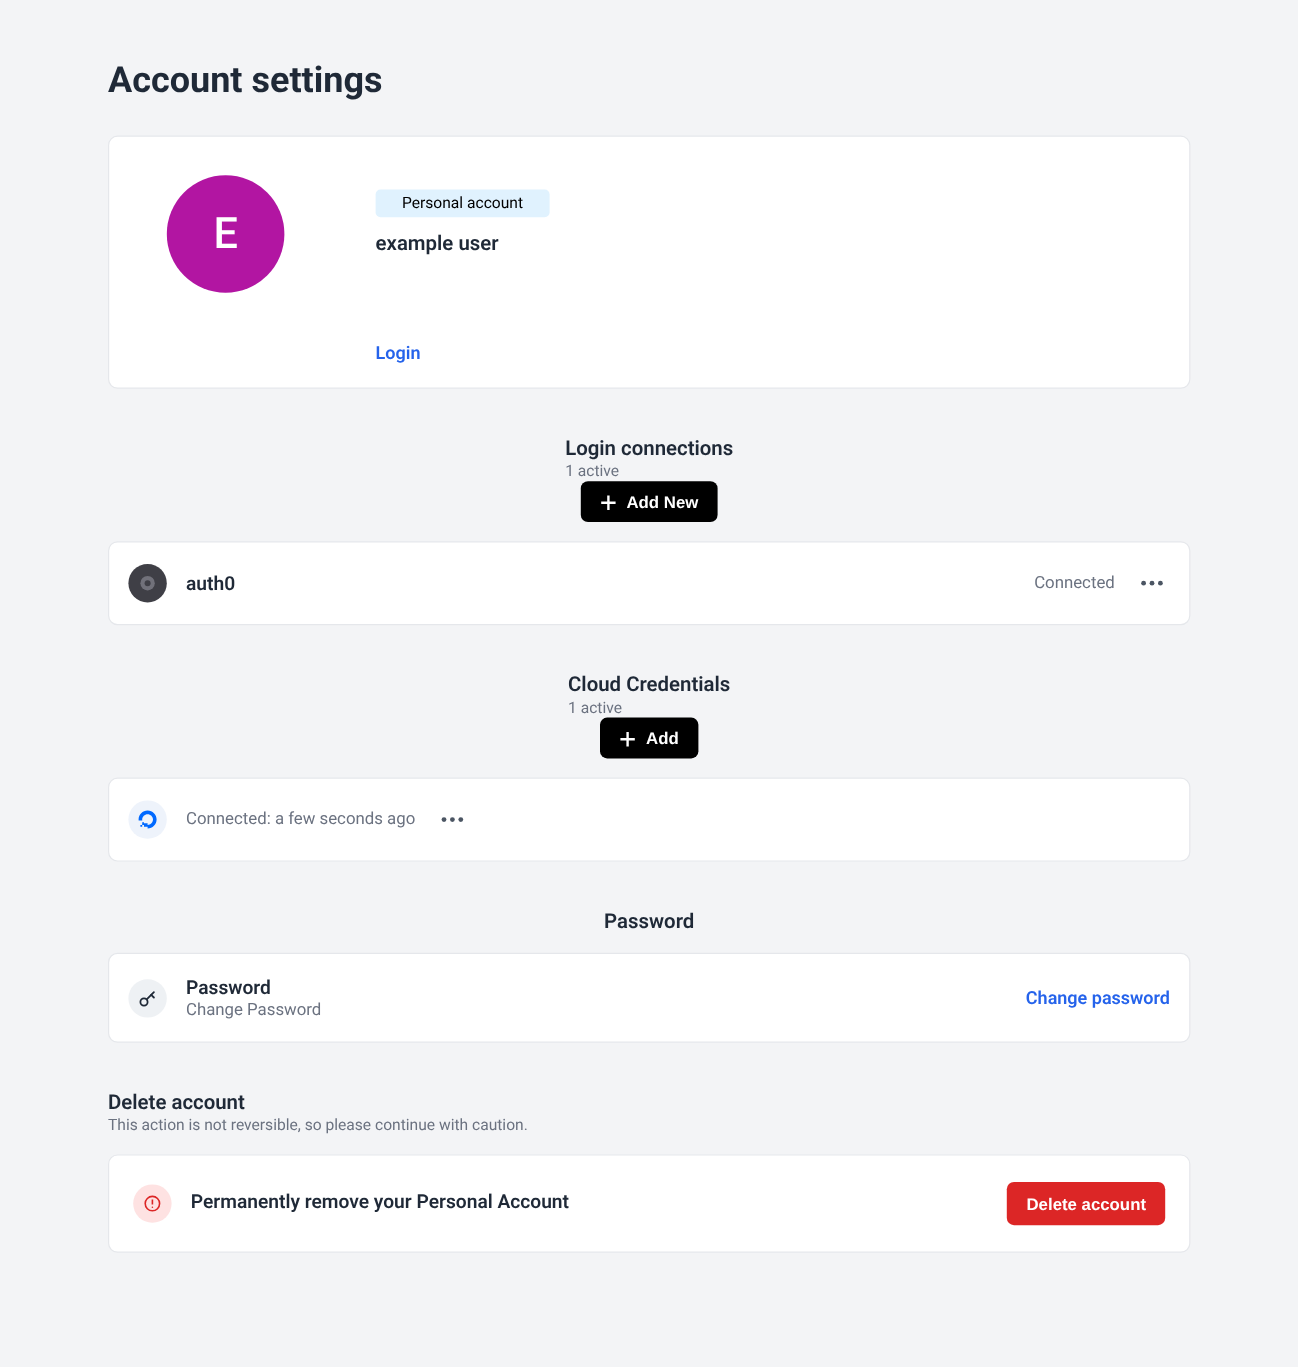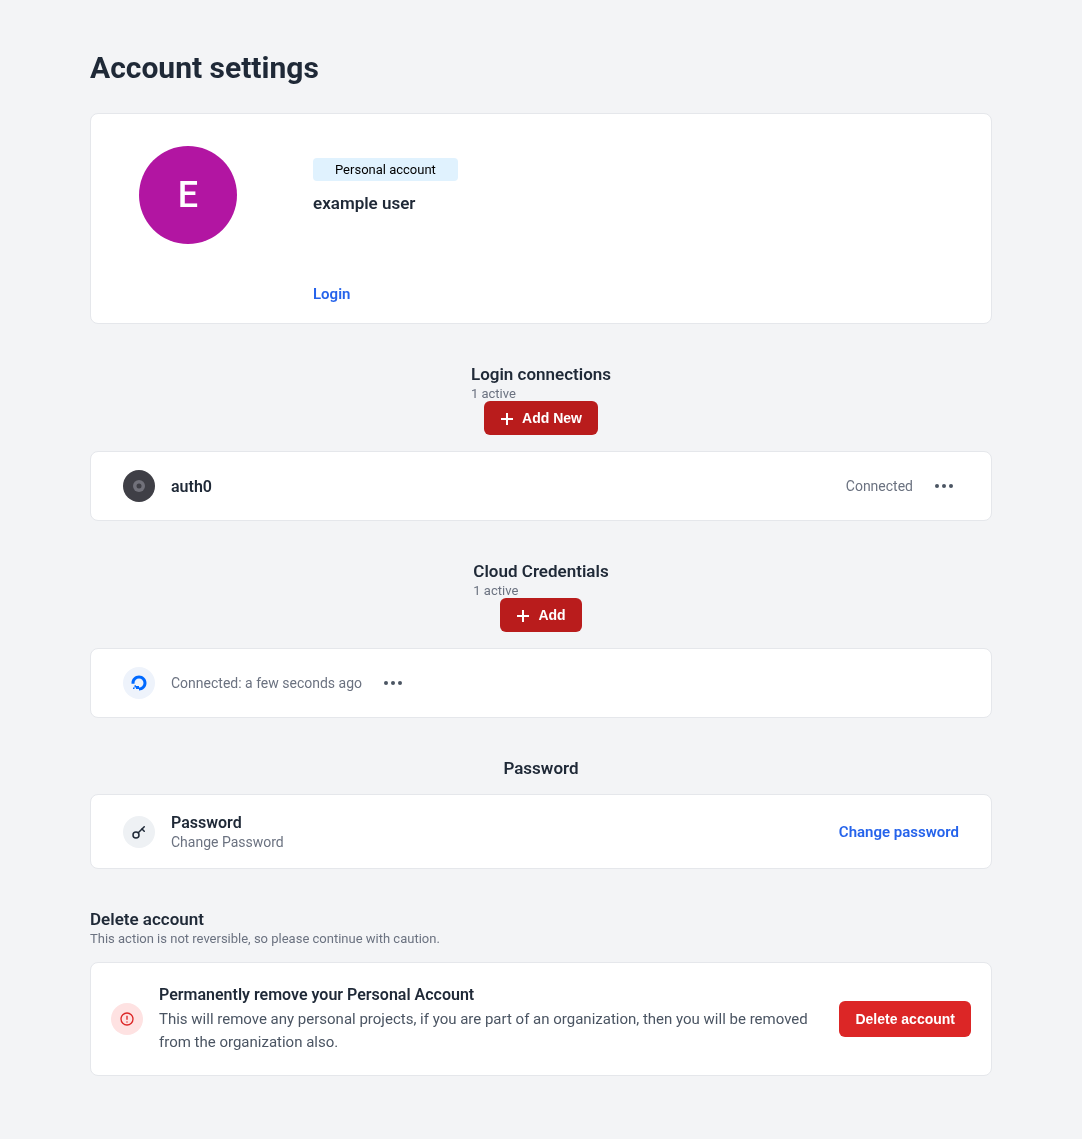--- a/index.html
+++ b/index.html
@@ -61,34 +61,34 @@
   font-size: 17px;
   font-weight: 600;
   color: #1f2937;
 }
 .section-sub {
   font-size: 13px;
   color: #6b7280;
   margin-top: 2px;
 }
 .btn-primary {
-  background: #b91c1c;
+  background: #000000;
   color: #fff;
   border: none;
   border-radius: 6px;
   padding: 9px 16px;
   font-size: 14px;
   font-weight: 600;
   display: flex;
   align-items: flex-end;
   gap: 8px;
   cursor: pointer;
 }
 .plus-icon { width: 14px; height: 14px; display: inline-block; }
-.list-card { padding: 18px 32px; margin-bottom: 40px; }
+.list-card { padding: 18px 16px; margin-bottom: 40px; }
 .list-row { display: flex; align-items: center; gap: 16px; }
 .provider-icon {
   width: 32px; height: 32px; border-radius: 50%;
   display: flex; align-items: center; justify-content: center;
   flex-shrink: 0;
 }
 .auth0-icon { background: #3f3f46; }
 .do-icon { background: #eef3fb; }
 .key-icon { background: #eef1f4; }
 .alert-icon-bg { background: #fee2e2; }
@@ -240,16 +240,15 @@
 <div class="card delete-card">
   <div class="provider-icon alert-icon-bg">
     <svg width="16" height="16" viewBox="0 0 24 24" fill="none" stroke="#dc2626" stroke-width="2">
         <circle cx="12" cy="12" r="9"></circle>
         <line x1="12" y1="7" x2="12" y2="13"></line>
         <circle cx="12" cy="16.5" r="1" fill="#dc2626" stroke="none"></circle>
       </svg>
   </div>
   <div class="delete-text">
     <div class="delete-title">Permanently remove your Personal Account</div>
-    <div class="delete-desc">This will remove any personal projects, if you are part of an organization, then you will be removed from the organization also.</div>
   </div>
   <button class="btn-danger">Delete account</button>
 </div>
 
 </body></html>

